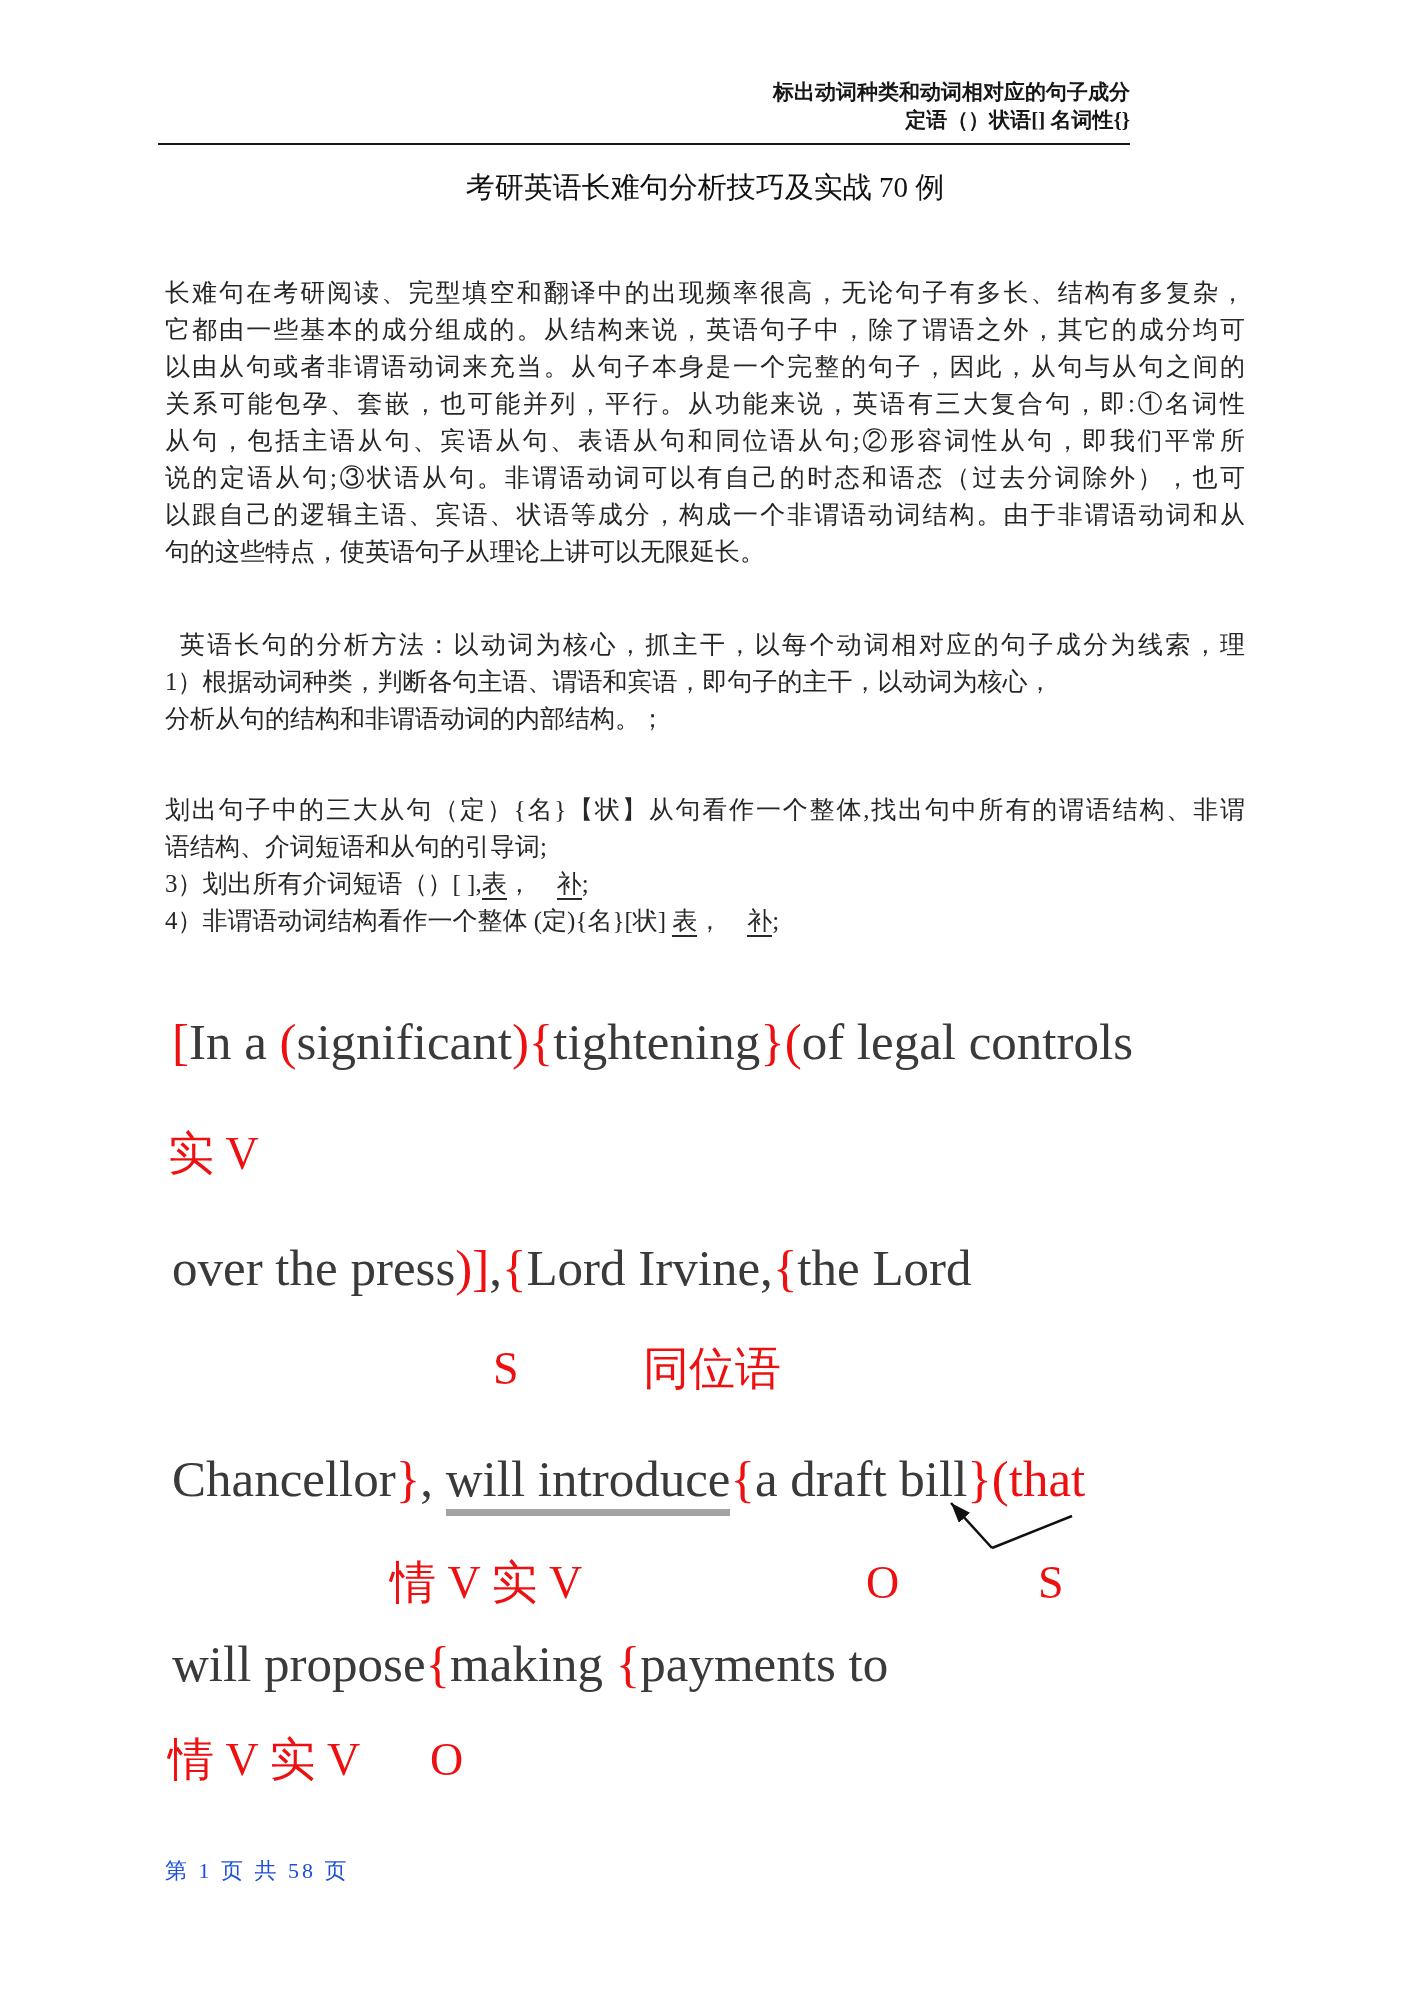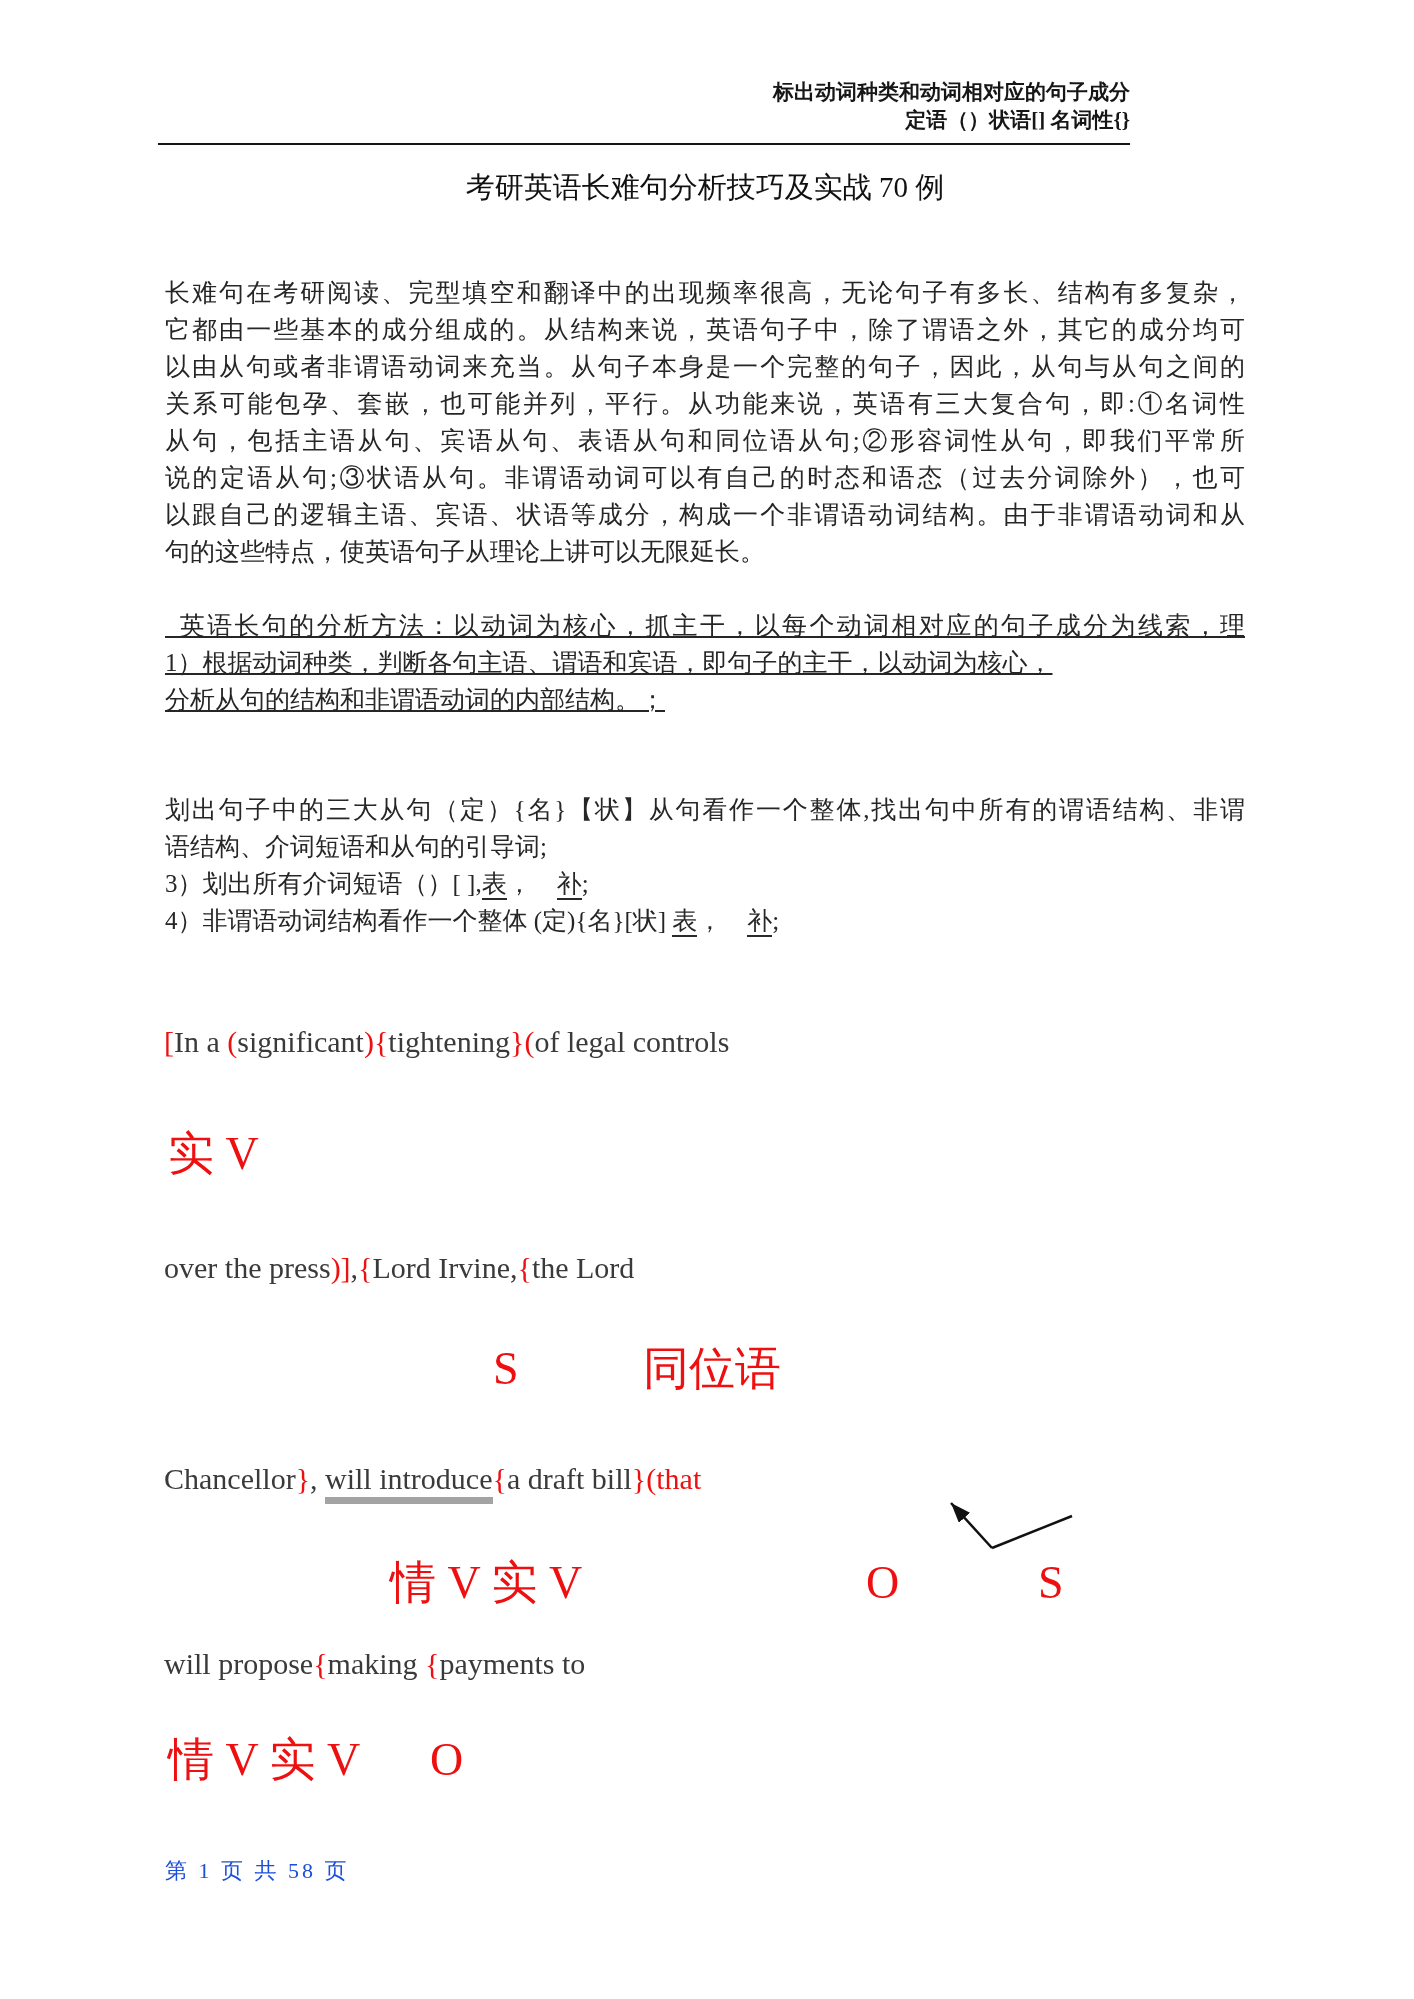--- a/index.html
+++ b/index.html
@@ -24,31 +24,31 @@
   .title {
     position:absolute; left:165px; top:168px; width:1080px;
     text-align:center; font-size:29px; font-weight:normal; color:#111;
   }
 
   
   .para { position:absolute; left:165px; width:1080px; font-size:25px; color:var(--ink); }
   .para .ln { line-height:37px; height:37px; white-space:pre-wrap; }
   .para .ln.just { text-align:justify; text-align-last:justify; white-space:normal; }
   .p1 { top:274px; }
-  .p2 { top:607px;text-decoration:underline; }
+  .p2 { top:626px; }
   .p3 { top:791px; }
   .pintro { top:971px; }
   .seg { white-space:pre; }
   .seg.u { border-bottom:0.08em solid #2a2a2a; padding-bottom:0.03em; }
   .seg.red { color:var(--red); }
 
   
   .bigline {
-    position:absolute; left:164px; height:58px; line-height:58px;
-    font-size:30px; color:var(--big-ink); white-space:pre;
+    position:absolute; left:172px; height:58px; line-height:58px;
+    font-size:51px; color:var(--big-ink); white-space:pre;
   }
   .bigline .seg.u { border-bottom:7px solid #a3a3a3; padding-bottom:2px; }
   .l1 { top:1013px; }
   .l2 { top:1239px; }
   .l3 { top:1450px; }
   .l4 { top:1635px; }
 
   
   .ann {
     position:absolute; font-size:46px; line-height:54px;

